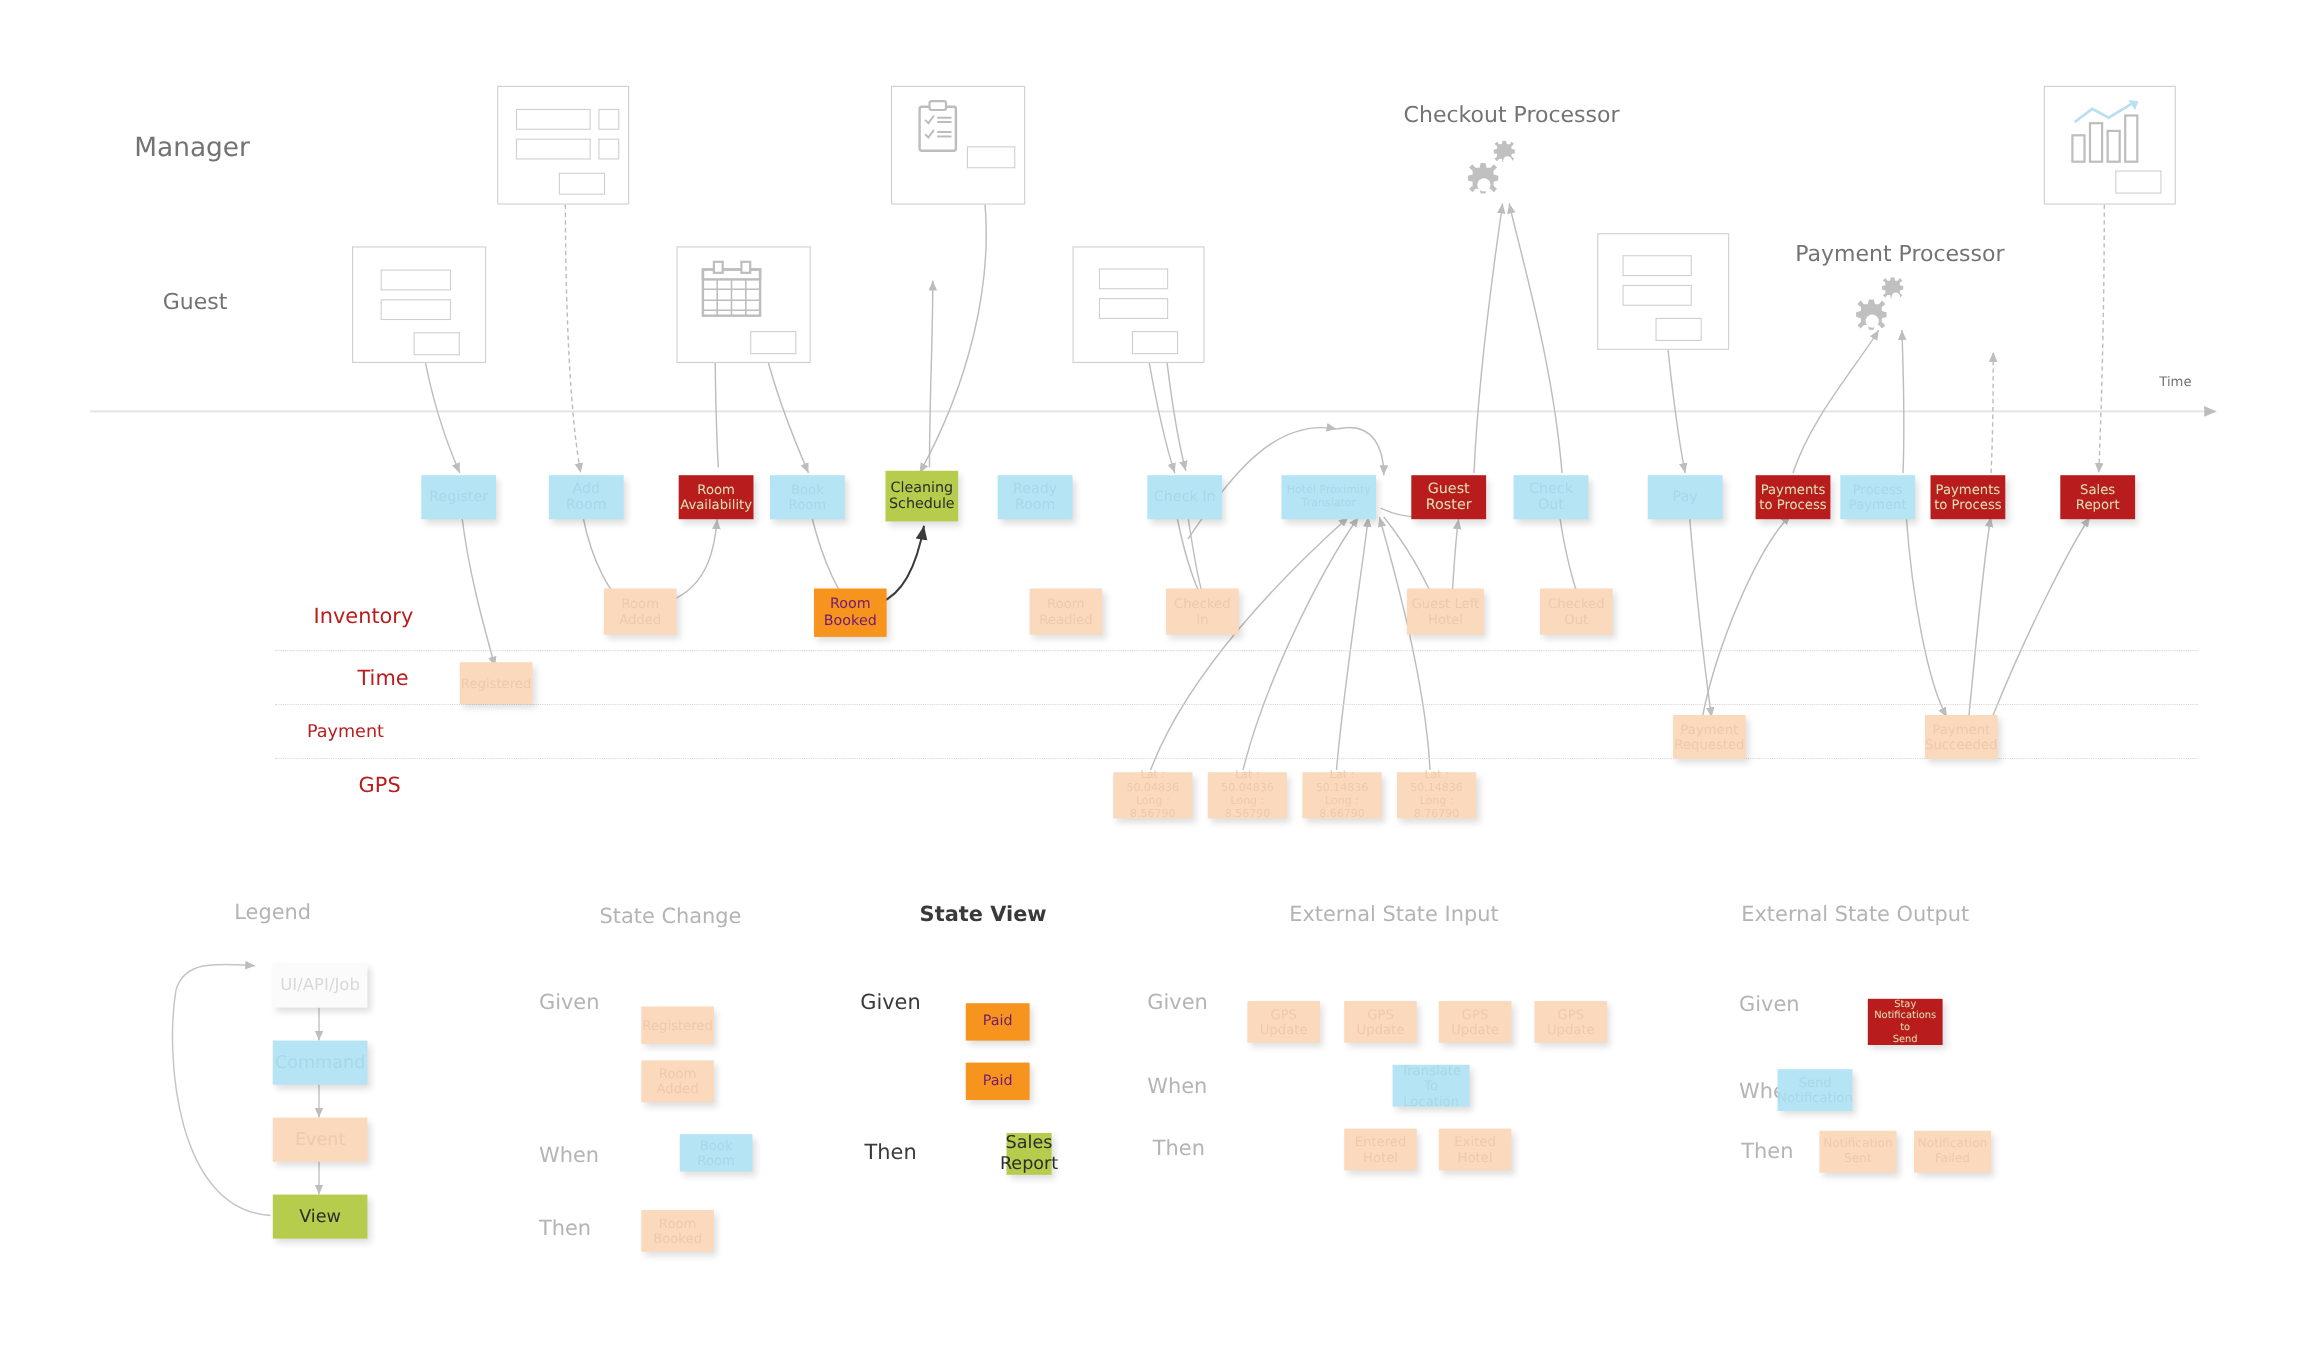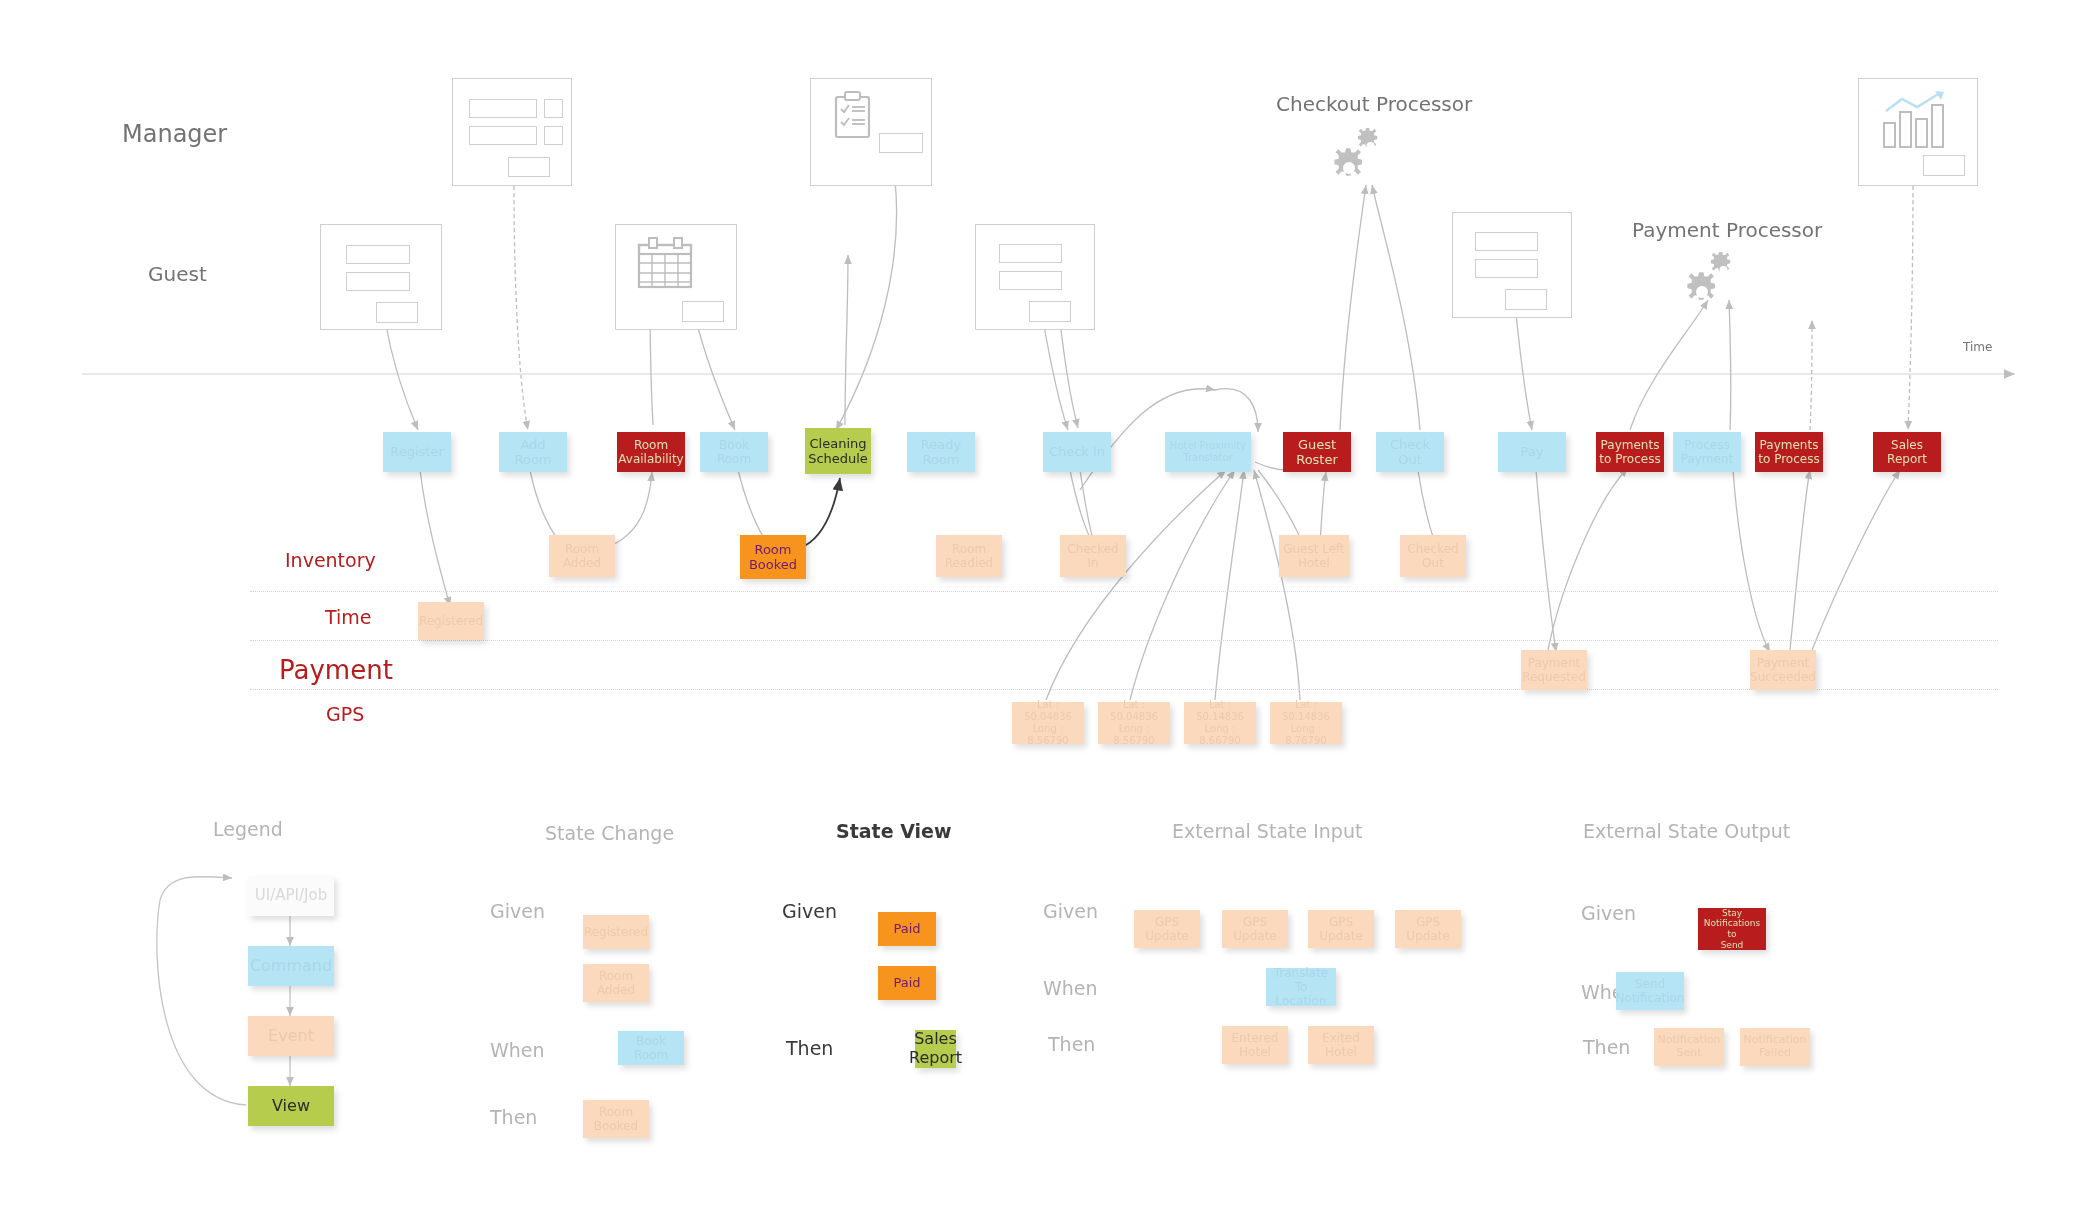--- a/index.html
+++ b/index.html
@@ -261,21 +261,21 @@
       <circle cx="43.5" cy="18" r="4" fill="#fff"></circle>
     </g>
   </svg>
 
   <div class="rule" style="left:250px;top:591px;width:1748px;"></div>
   <div class="rule" style="left:250px;top:640px;width:1748px;"></div>
   <div class="rule" style="left:250px;top:689px;width:1748px;"></div>
 
   <div class="lane-label" style="left:285px;top:549px;font-size:19px;">Inventory</div>
   <div class="lane-label" style="left:325px;top:606px;font-size:19px;">Time</div>
-  <div class="lane-label" style="left:279px;top:655px;font-size:26px;">Payment</div>
+  <div class="lane-label" style="left:279px;top:655px;font-size:16px;">Payment</div>
   <div class="lane-label" style="left:326px;top:703px;font-size:19px;">GPS</div>
 
   <div class="card c-command" style="left:383px;top:432px;width:68px;height:40px;font-size:13px;">Register</div>
   <div class="card c-command" style="left:499px;top:432px;width:68px;height:40px;font-size:13px;">Add Room</div>
   <div class="card c-view" style="left:617px;top:432px;width:68px;height:40px;font-size:12px;">Room
 Availability</div>
   <div class="card c-command" style="left:700px;top:432px;width:68px;height:40px;font-size:12px;">Book Room</div>
   <div class="card hl-green" style="left:805px;top:428px;width:66px;height:46px;font-size:13px;">Cleaning
 Schedule</div>
   <div class="card c-command" style="left:907px;top:432px;width:68px;height:40px;font-size:13px;">Ready

